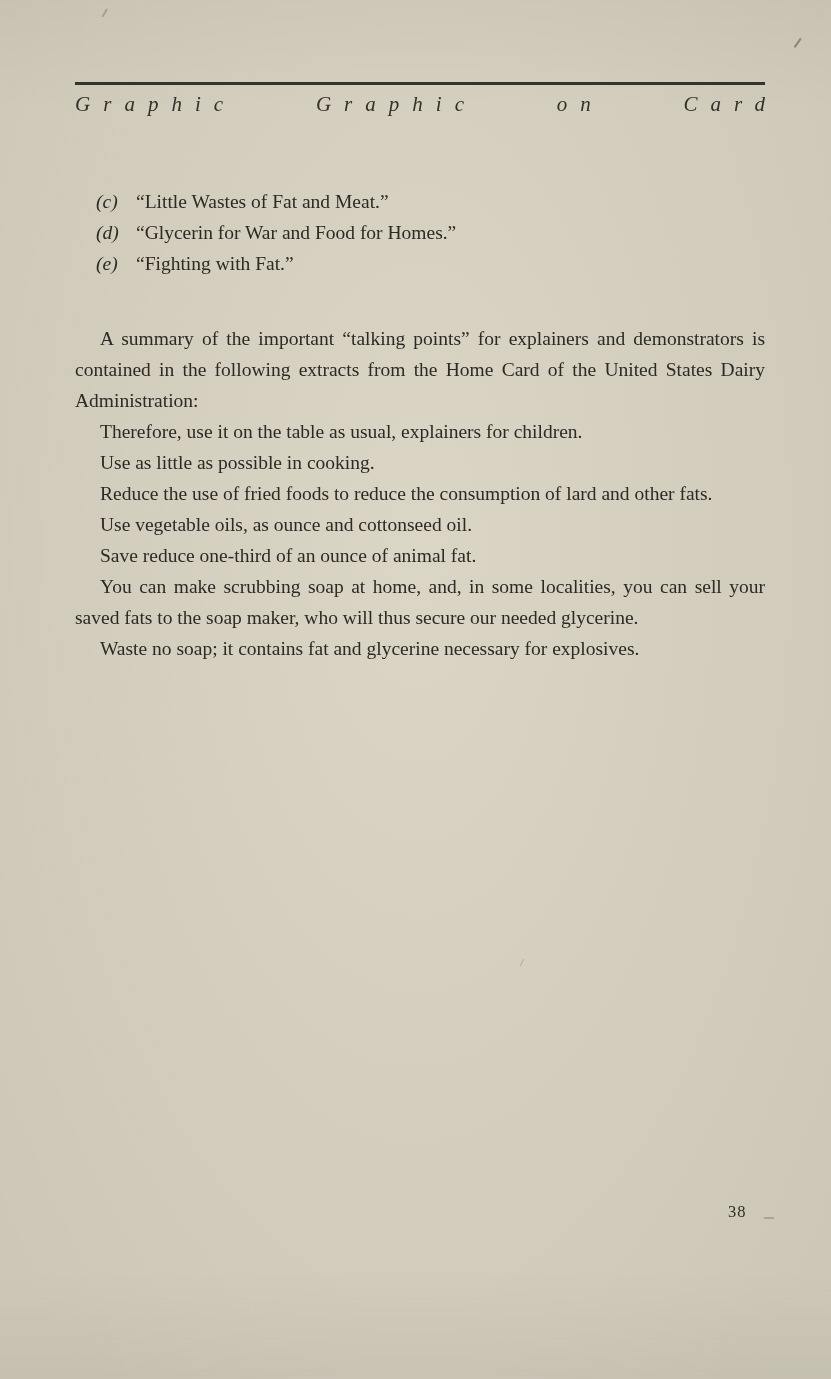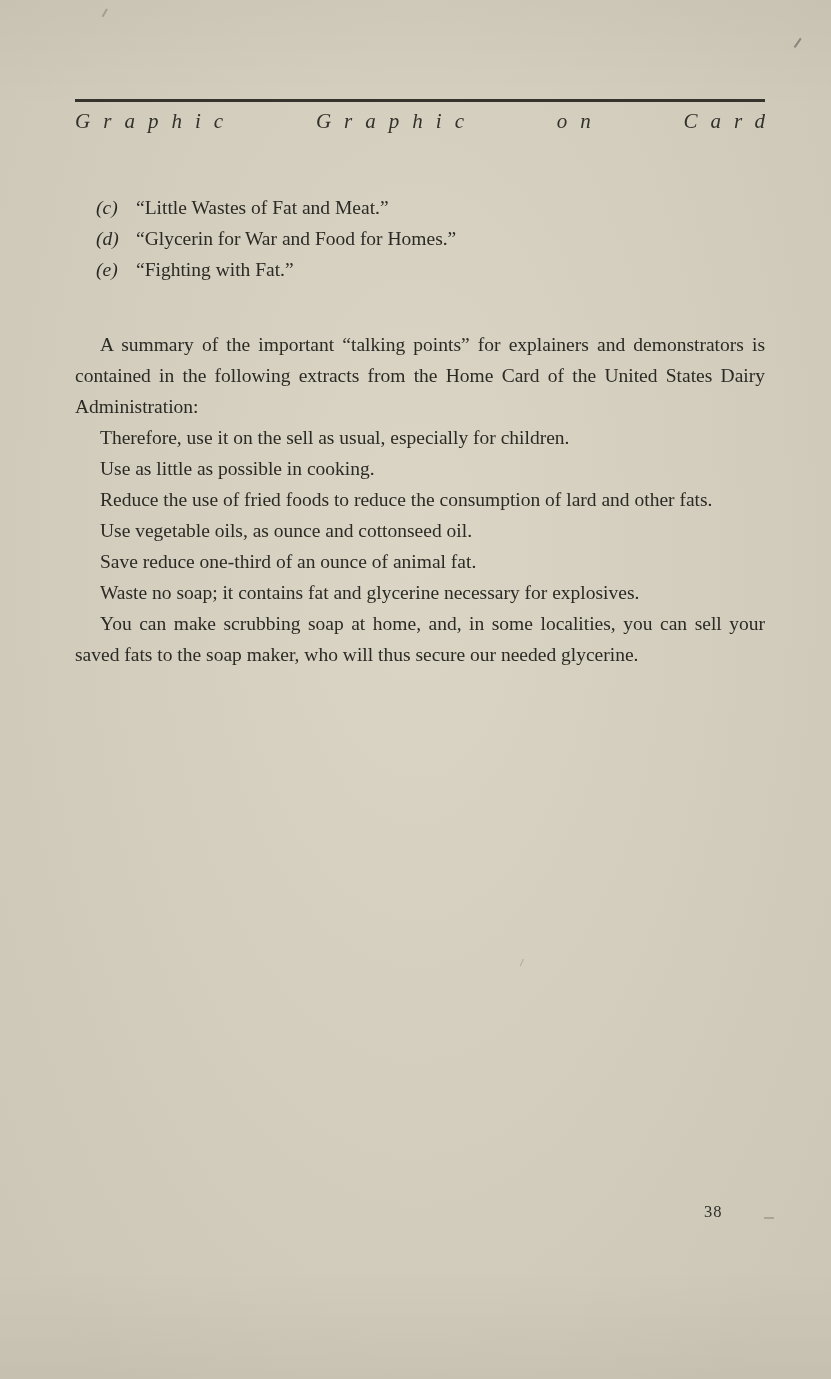--- a/index.html
+++ b/index.html
@@ -20,21 +20,21 @@
     color: var(--ink);
     font-family: "Liberation Serif", "DejaVu Serif", serif;
     overflow: hidden;
   }
 
   
   .header {
     position: absolute;
     left: 75px;
     right: 66px;
-    top: 99px;
+    top: 82px;
   }
   .rule {
     height: 3px;
     background: #34332c;
   }
   .running-head {
     margin-top: 7px;
     display: flex;
     justify-content: space-between;
     font-style: italic;
@@ -45,21 +45,21 @@
     letter-spacing: 0.62em;
     white-space: nowrap;
   }
   .head-word:last-child { margin-right: -0.62em; }
 
   
   .body {
     position: absolute;
     left: 75px;
     right: 66px;
-    top: 192px;
+    top: 186px;
     font-size: 19.5px;
     line-height: 31px;
     text-align: justify;
   }
 
   .exhibit-list { margin-bottom: 44px; }
   .list-item {
     padding-left: 21px;
     text-align: left;
   }
@@ -71,21 +71,21 @@
 
   .paragraphs p {
     text-indent: 25px;
     text-align: justify;
   }
 
   
   .folio {
     position: absolute;
     top: 1202px;
-    left: 704px;
+    left: 728px;
     font-size: 16.5px;
     letter-spacing: 1px;
     color: #2f2e27;
   }
 
   
   .artifact {
     position: absolute;
     background: rgba(60,58,50,0.45);
     pointer-events: none;
@@ -111,27 +111,27 @@
   </div>
 
   <div class="body">
     <div class="exhibit-list">
         <p class="list-item"><span class="list-label">(c)</span><span class="list-text">“Little Wastes of Fat and Meat.”</span></p>
         <p class="list-item"><span class="list-label">(d)</span><span class="list-text">“Glycerin for War and Food for Homes.”</span></p>
         <p class="list-item"><span class="list-label">(e)</span><span class="list-text">“Fighting with Fat.”</span></p>
       </div>
     <div class="paragraphs">
         <p>A summary of the important “talking points” for explainers and demonstrators is contained in the following extracts from the Home Card of the United States Dairy Administration:</p>
-        <p>Therefore, use it on the sell as usual, especially for children.</p>
+        <p>Therefore, use it on the table as usual, explainers for children.</p>
         <p>Use as little as possible in cooking.</p>
         <p>Reduce the use of fried foods to reduce the consumption of lard and other fats.</p>
         <p>Use vegetable oils, as ounce and cottonseed oil.</p>
         <p>Save reduce one-third of an ounce of animal fat.</p>
+        <p>You can make scrubbing soap at home, and, in some localities, you can sell your saved fats to the soap maker, who will thus secure our needed glycerine.</p>
         <p>Waste no soap; it contains fat and glycerine necessary for explosives.</p>
-        <p>You can make scrubbing soap at home, and, in some localities, you can sell your saved fats to the soap maker, who will thus secure our needed glycerine.</p>
       </div>
   </div>
 
   <div class="folio">38</div>
 
   <span class="artifact a1"></span>
   <span class="artifact a2"></span>
   <span class="artifact a3"></span>
   <span class="artifact a4"></span>
 

